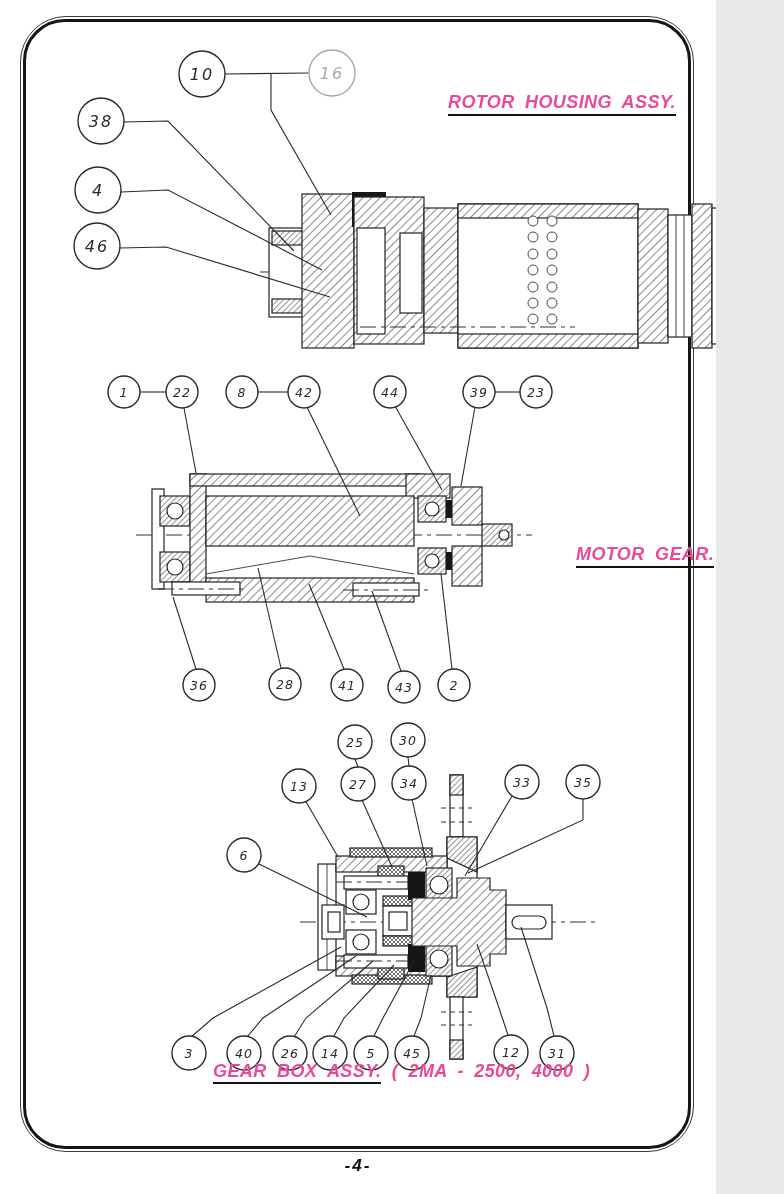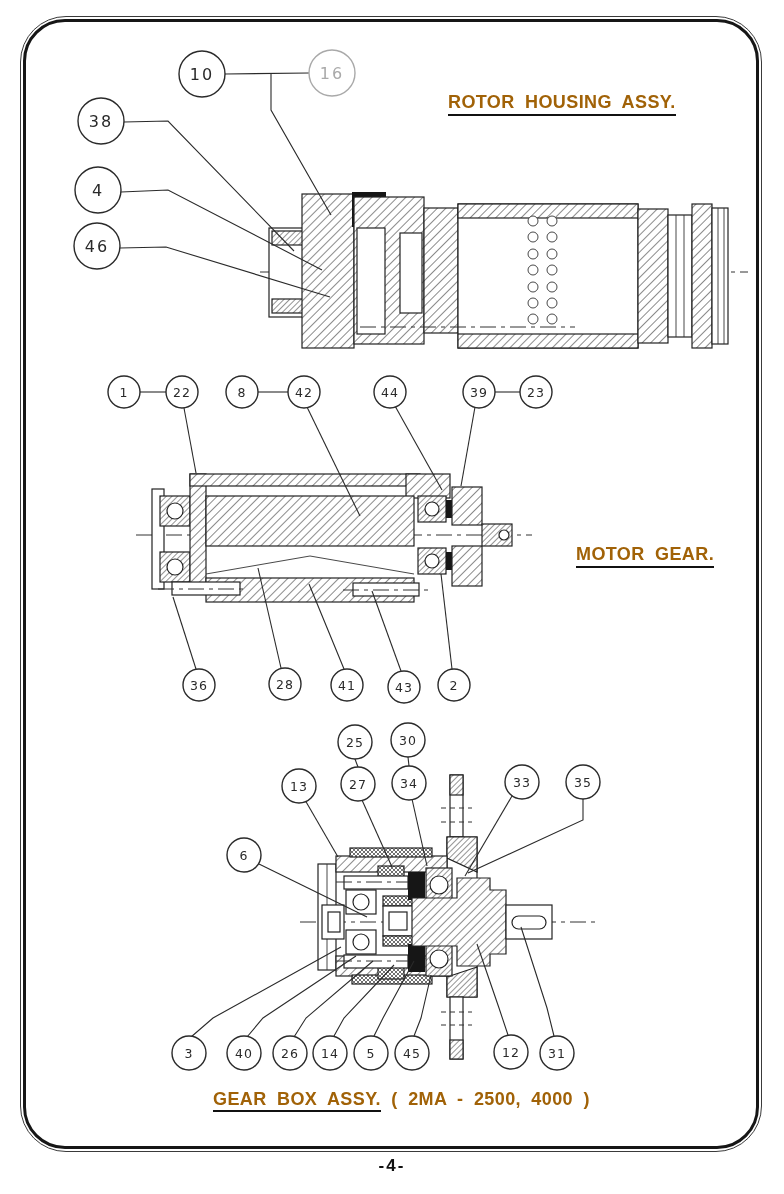--- a/index.html
+++ b/index.html
@@ -1,17 +1,17 @@
 <!DOCTYPE html>
 <html><head>
 <meta charset="utf-8">
 <style>
   html,body{margin:0;padding:0;background:#e8e8e8;}
-  .page{position:relative;width:784px;height:1194px;background:#ffffff;overflow:hidden;
-        font-family:"Liberation Sans",sans-serif;}
+  .page{position:relative;width:716px;height:1194px;background:#ffffff;overflow:hidden;
+        font-family:"Liberation Sans",sans-serif;font-style:italic;}
   .frame-outer{position:absolute;left:20px;top:16px;right:22px;bottom:42px;
         border:1.5px solid #3a3a3a;border-radius:46px;}
   .frame-inner{position:absolute;inset:2px;border:3px solid #161616;border-radius:42px;}
   svg.canvas{position:absolute;left:0;top:0;width:784px;height:1194px;}
 
   
   .st{stroke:#222;stroke-width:1.2;}
   .fw{fill:#fff;}
   .h7{fill:url(#h7);}
   .h5{fill:url(#h5);}
@@ -22,26 +22,26 @@
   .thin{stroke:#333;stroke-width:0.9;fill:none;}
 
   .leader{fill:none;stroke:#2a2a2a;stroke-width:1.1;}
   .callout circle{fill:#fff;stroke:#2a2a2a;stroke-width:1.4;}
   .callout text{font-family:"DejaVu Sans",sans-serif;font-size:12.5px;fill:#2a2a2a;
         text-anchor:middle;dominant-baseline:middle;letter-spacing:1px;}
   .callout text.big{font-size:16px;letter-spacing:2px;}
   .callout.faint circle{stroke:#a9a9a9;}
   .callout.faint text{fill:#a9a9a9;}
 
-  .title{position:absolute;font-weight:bold;font-size:18px;color:#a16207;
+  .title{position:absolute;font-weight:bold;font-size:18px;color:#ec4899;
         letter-spacing:0.4px;word-spacing:5px;white-space:nowrap;}
   .title.underlined, .title .u{border-bottom:2.5px solid #111;padding-bottom:1px;}
   .title-rotor{left:448px;top:92px;}
   .title-motor{left:576px;top:544px;}
-  .title-gear{left:213px;top:1089px;}
+  .title-gear{left:213px;top:1061px;}
   .footer{position:absolute;left:0;top:1156px;width:100%;text-align:center;
         font-weight:bold;font-size:17px;color:#111;letter-spacing:2px;}
 </style>
 </head>
 <body>
 
 <div class="page">
 
   <div class="frame-outer">
     <div class="frame-inner"></div>

